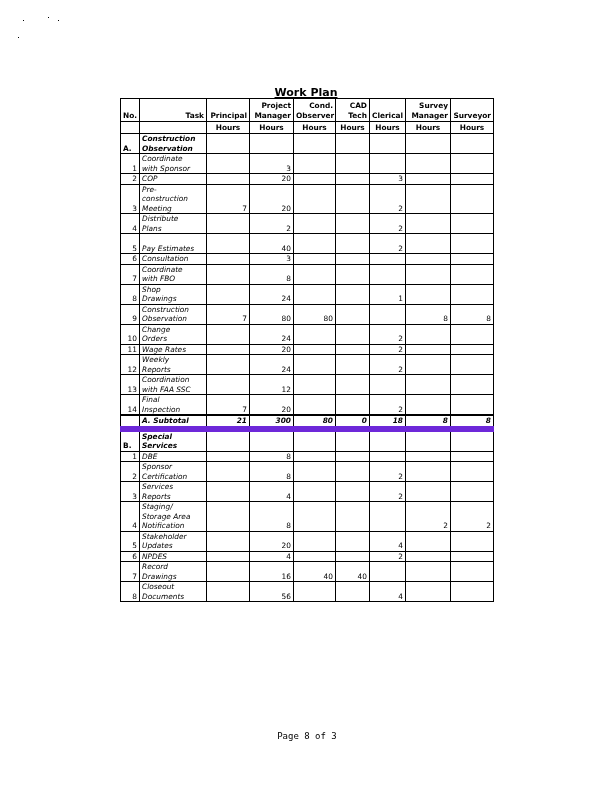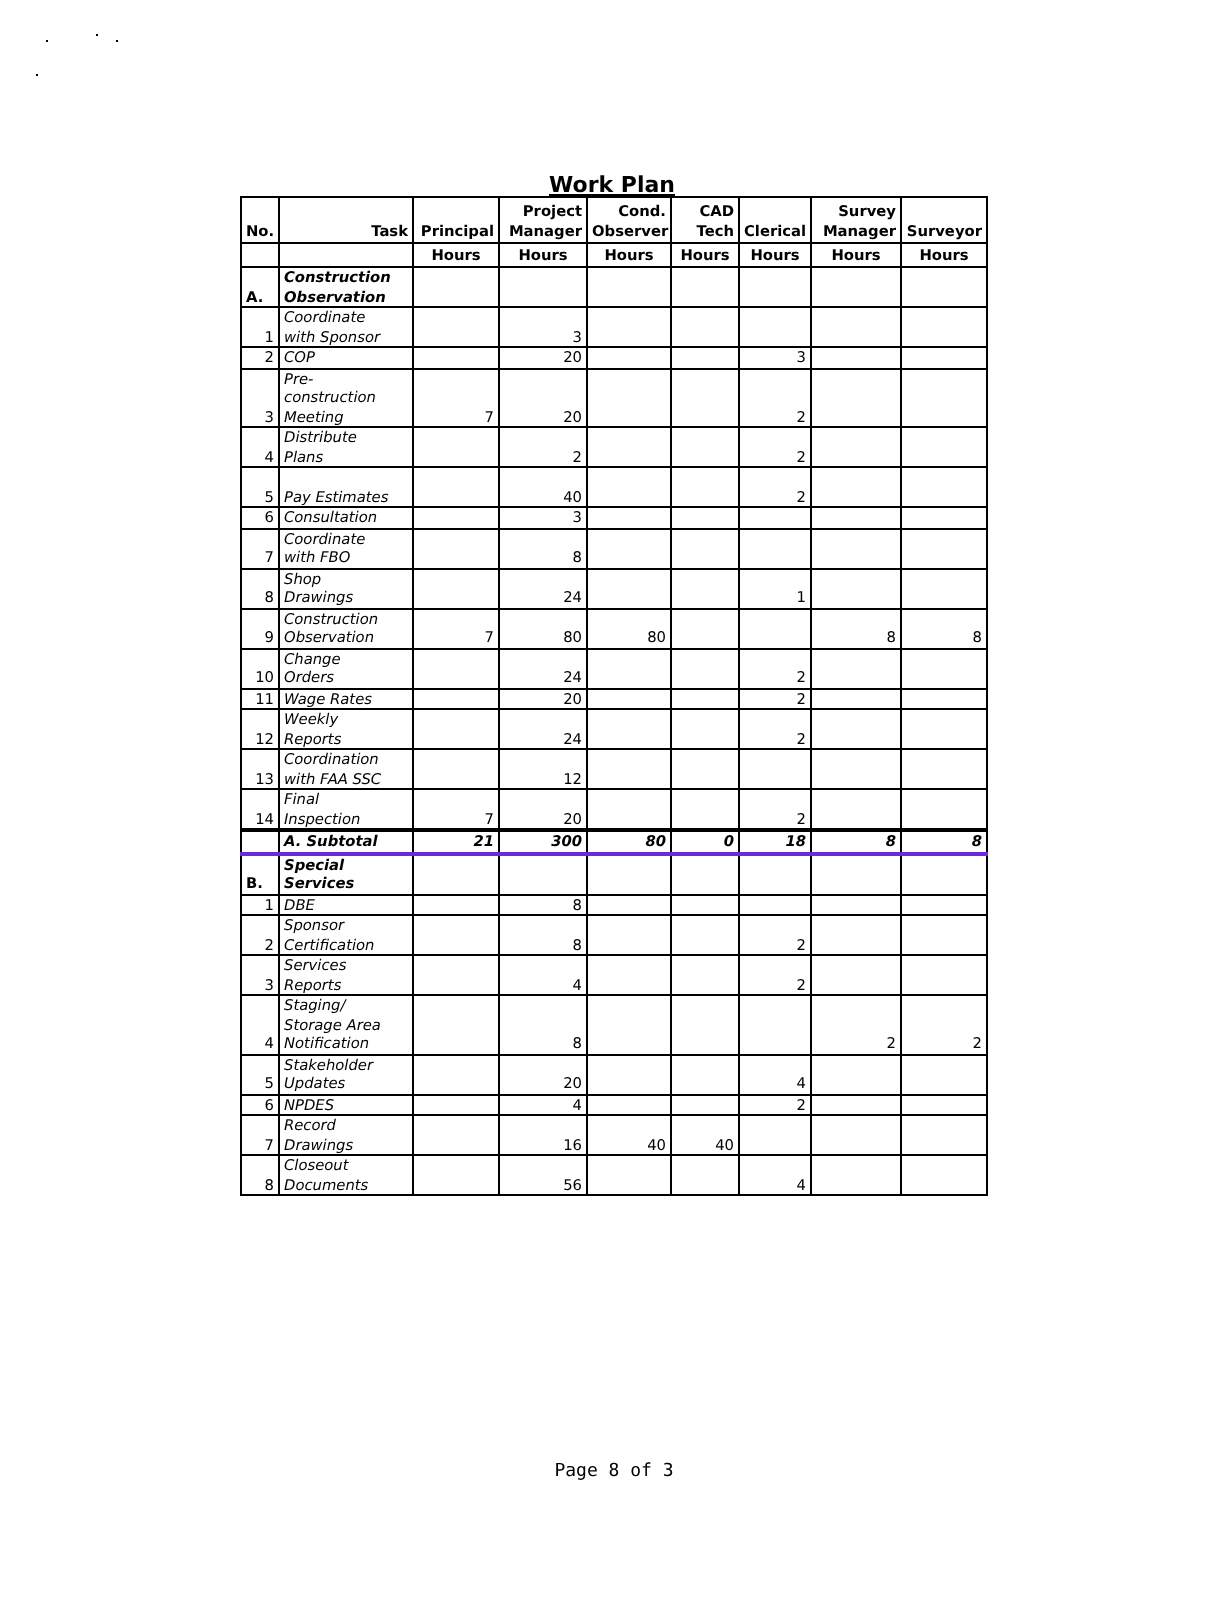--- a/index.html
+++ b/index.html
@@ -14,21 +14,21 @@
              vertical-align: bottom; overflow: hidden; font-weight: normal; }
   table.wp th { text-align: center; line-height: 10px; }
   table.wp thead tr.h1 th { height: 22px; text-align: right; }
   table.wp thead tr.h2 th { height: 11px; font-weight: bold; }
   th.hd-bold { font-weight: bold !important; }
   td.no { text-align: right; padding-right: 1px; }
   td.task { font-style: italic; text-align: left; border-left-width: 1px; }
   td.num { text-align: right; }
   tr.section td { font-weight: bold; }
   tr.section td.task { font-style: italic; }
-  tr.subtotal td { font-weight: bold; font-style: italic; border-top: 2px solid #000; border-bottom: 2px solid #6d28d9; }
+  tr.subtotal td { font-weight: bold; font-style: italic; border-top: 2px solid #000; border-bottom: 6px solid #6d28d9; }
   td.thick-l, th.thick-l { border-left: 2px solid #000; margin-top: 32px; }
   .footer { position: absolute; top: 731px; left: 0; width: 614px; text-align: center;
             font-family: "DejaVu Sans Mono", monospace; font-size: 9px; }
   col.c-no { width: 19px; } col.c-task { width: 67px; } col.c-p { width: 43px; }
   col.c-pm { width: 44px; } col.c-co { width: 42px; } col.c-cad { width: 34px; }
   col.c-cl { width: 36px; } col.c-sm { width: 45px; } col.c-sv { width: 43px; }
 </style>
 </head>
 <body>
 

